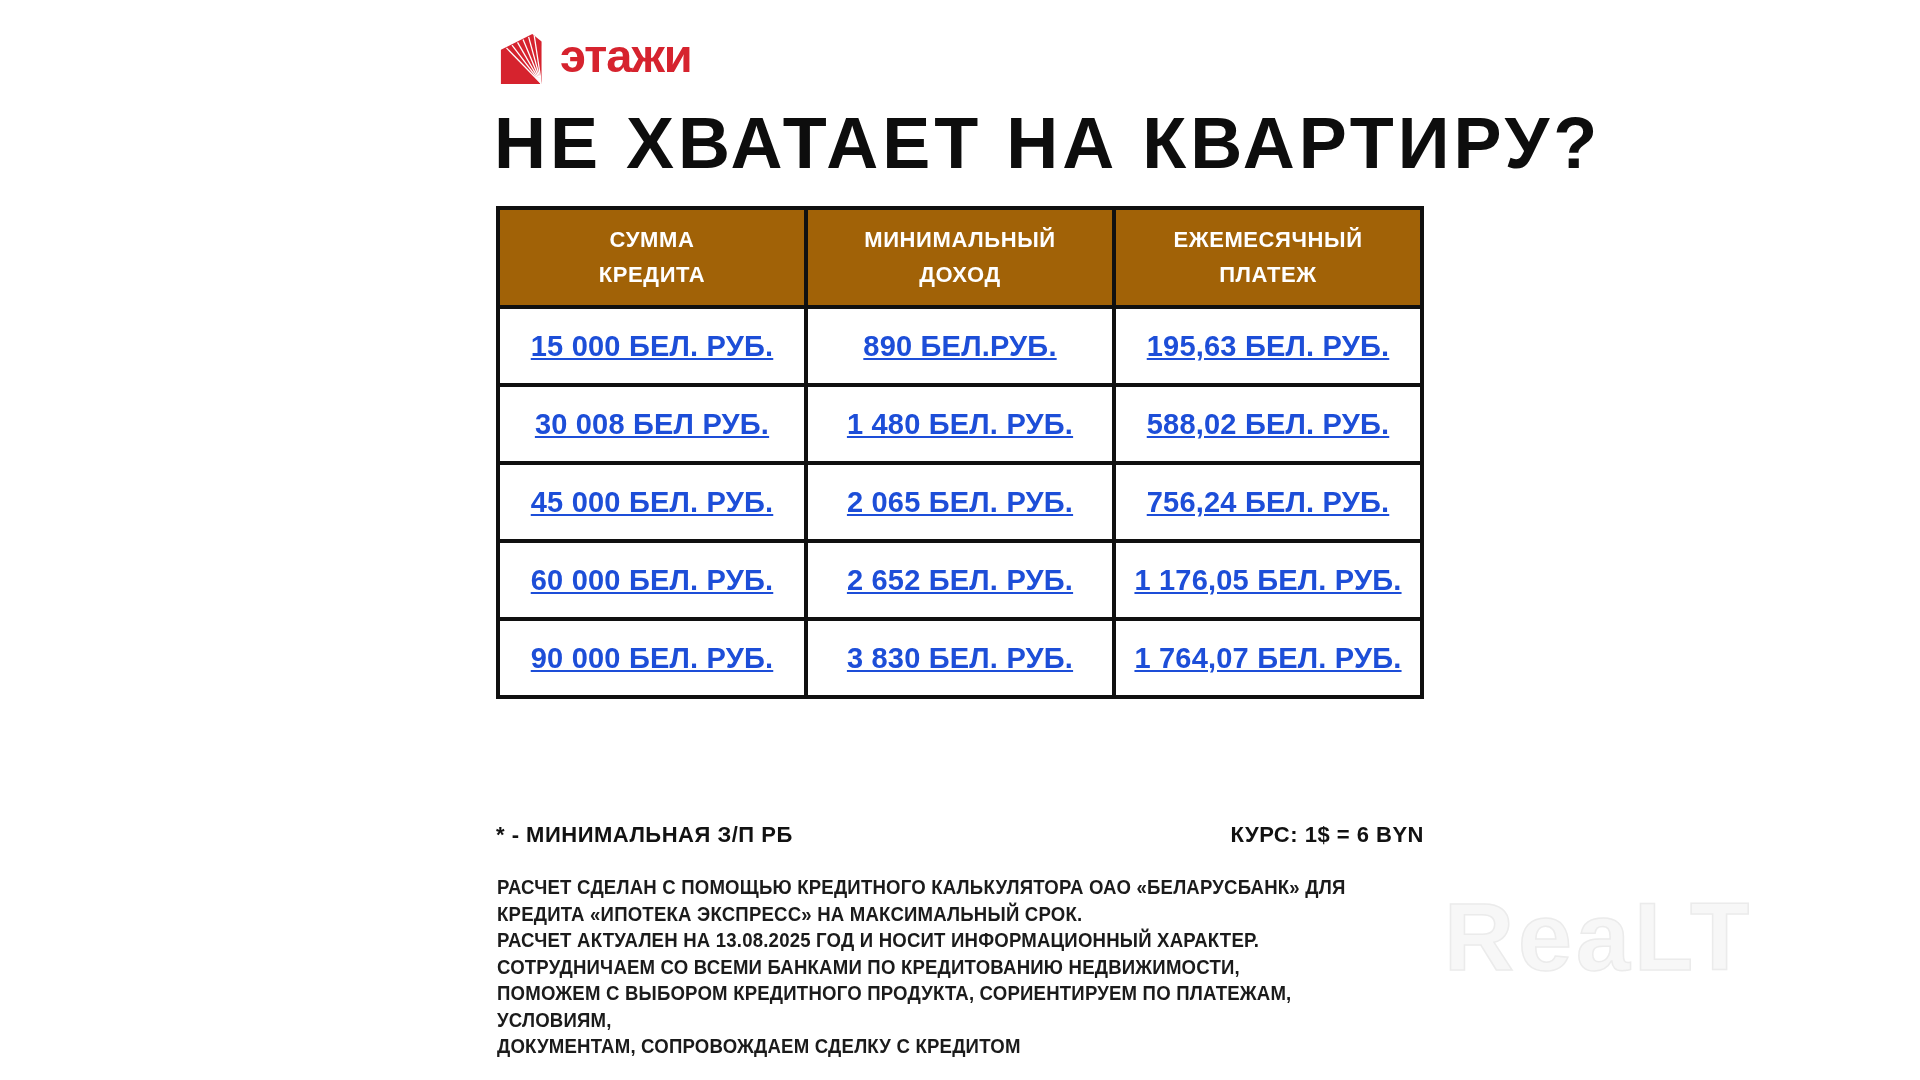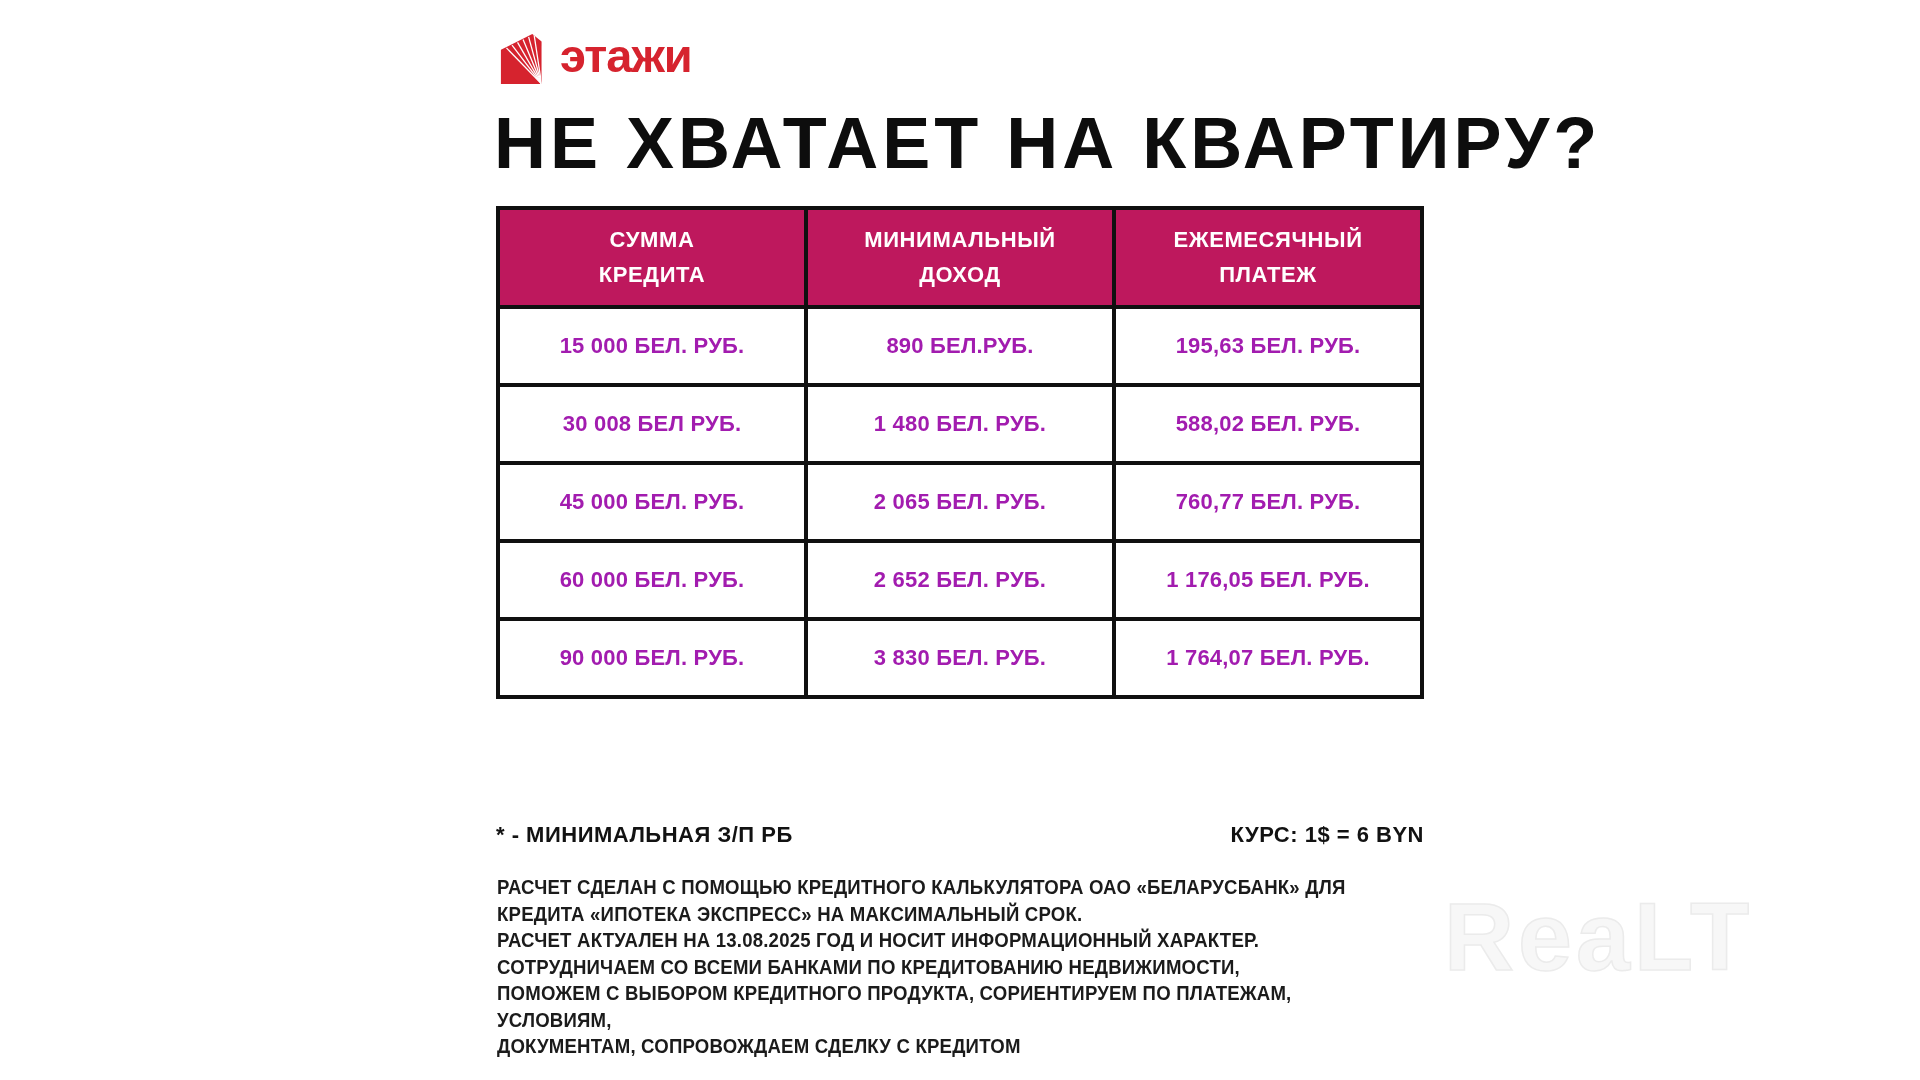--- a/index.html
+++ b/index.html
@@ -25,27 +25,27 @@
 
   
   .credit-table{
     position:absolute;left:496px;top:206px;width:928px;
     border-collapse:collapse;table-layout:fixed;
   }
   .credit-table th,.credit-table td{
     border:4px solid #101010;text-align:center;vertical-align:middle;padding:0;
   }
   .credit-table th{
-    background:#be185d;color:#ffffff;
+    background:#a16207;color:#ffffff;
     font-size:22px;font-weight:700;letter-spacing:.6px;line-height:1.55;
     height:95px;white-space:pre-line;
   }
   .credit-table td{
     height:74px;background:#ffffff;
-    font-size:22px;font-weight:700;color:#a21caf;letter-spacing:.2px;white-space:nowrap;
+    font-size:29px;font-weight:700;color:#1d4ed8;letter-spacing:.2px;white-space:nowrap;text-decoration:underline;
   }
 
   
   .footnote-row{
     position:absolute;left:496px;top:822px;width:928px;
     display:flex;justify-content:space-between;align-items:baseline;
     font-size:22px;font-weight:700;color:#121212;letter-spacing:.5px;white-space:nowrap;
   }
 
   
@@ -108,21 +108,21 @@
         <td>195,63 БЕЛ. РУБ.</td>
       </tr>
       <tr>
         <td>30 008 БЕЛ РУБ.</td>
         <td>1 480 БЕЛ. РУБ.</td>
         <td>588,02 БЕЛ. РУБ.</td>
       </tr>
       <tr>
         <td>45 000 БЕЛ. РУБ.</td>
         <td>2 065 БЕЛ. РУБ.</td>
-        <td>760,77 БЕЛ. РУБ.</td>
+        <td>756,24 БЕЛ. РУБ.</td>
       </tr>
       <tr>
         <td>60 000 БЕЛ. РУБ.</td>
         <td>2 652 БЕЛ. РУБ.</td>
         <td>1 176,05 БЕЛ. РУБ.</td>
       </tr>
       <tr>
         <td>90 000 БЕЛ. РУБ.</td>
         <td>3 830 БЕЛ. РУБ.</td>
         <td>1 764,07 БЕЛ. РУБ.</td>

